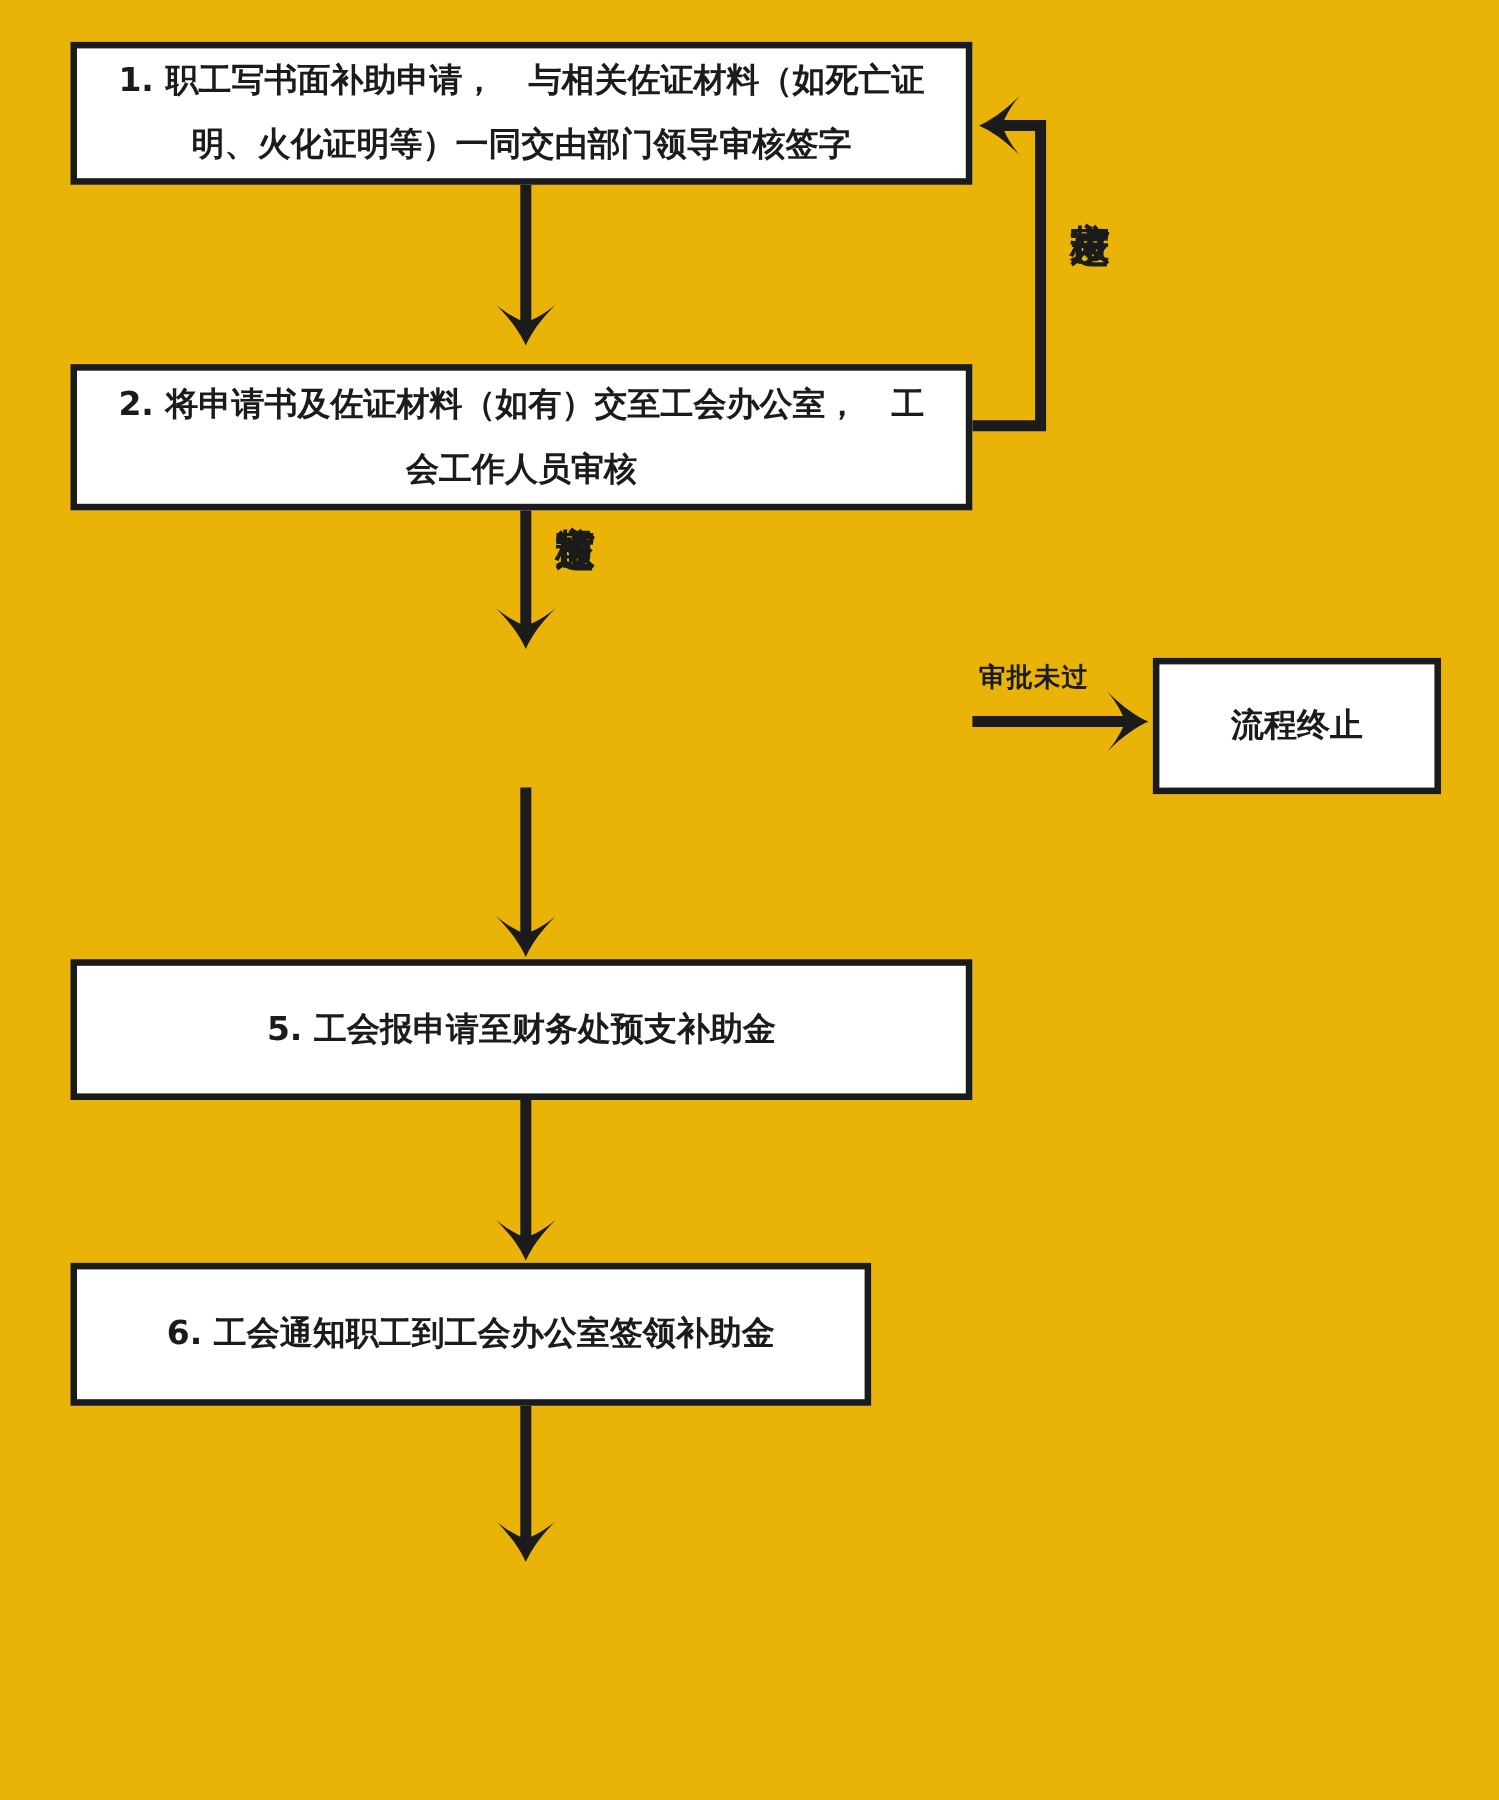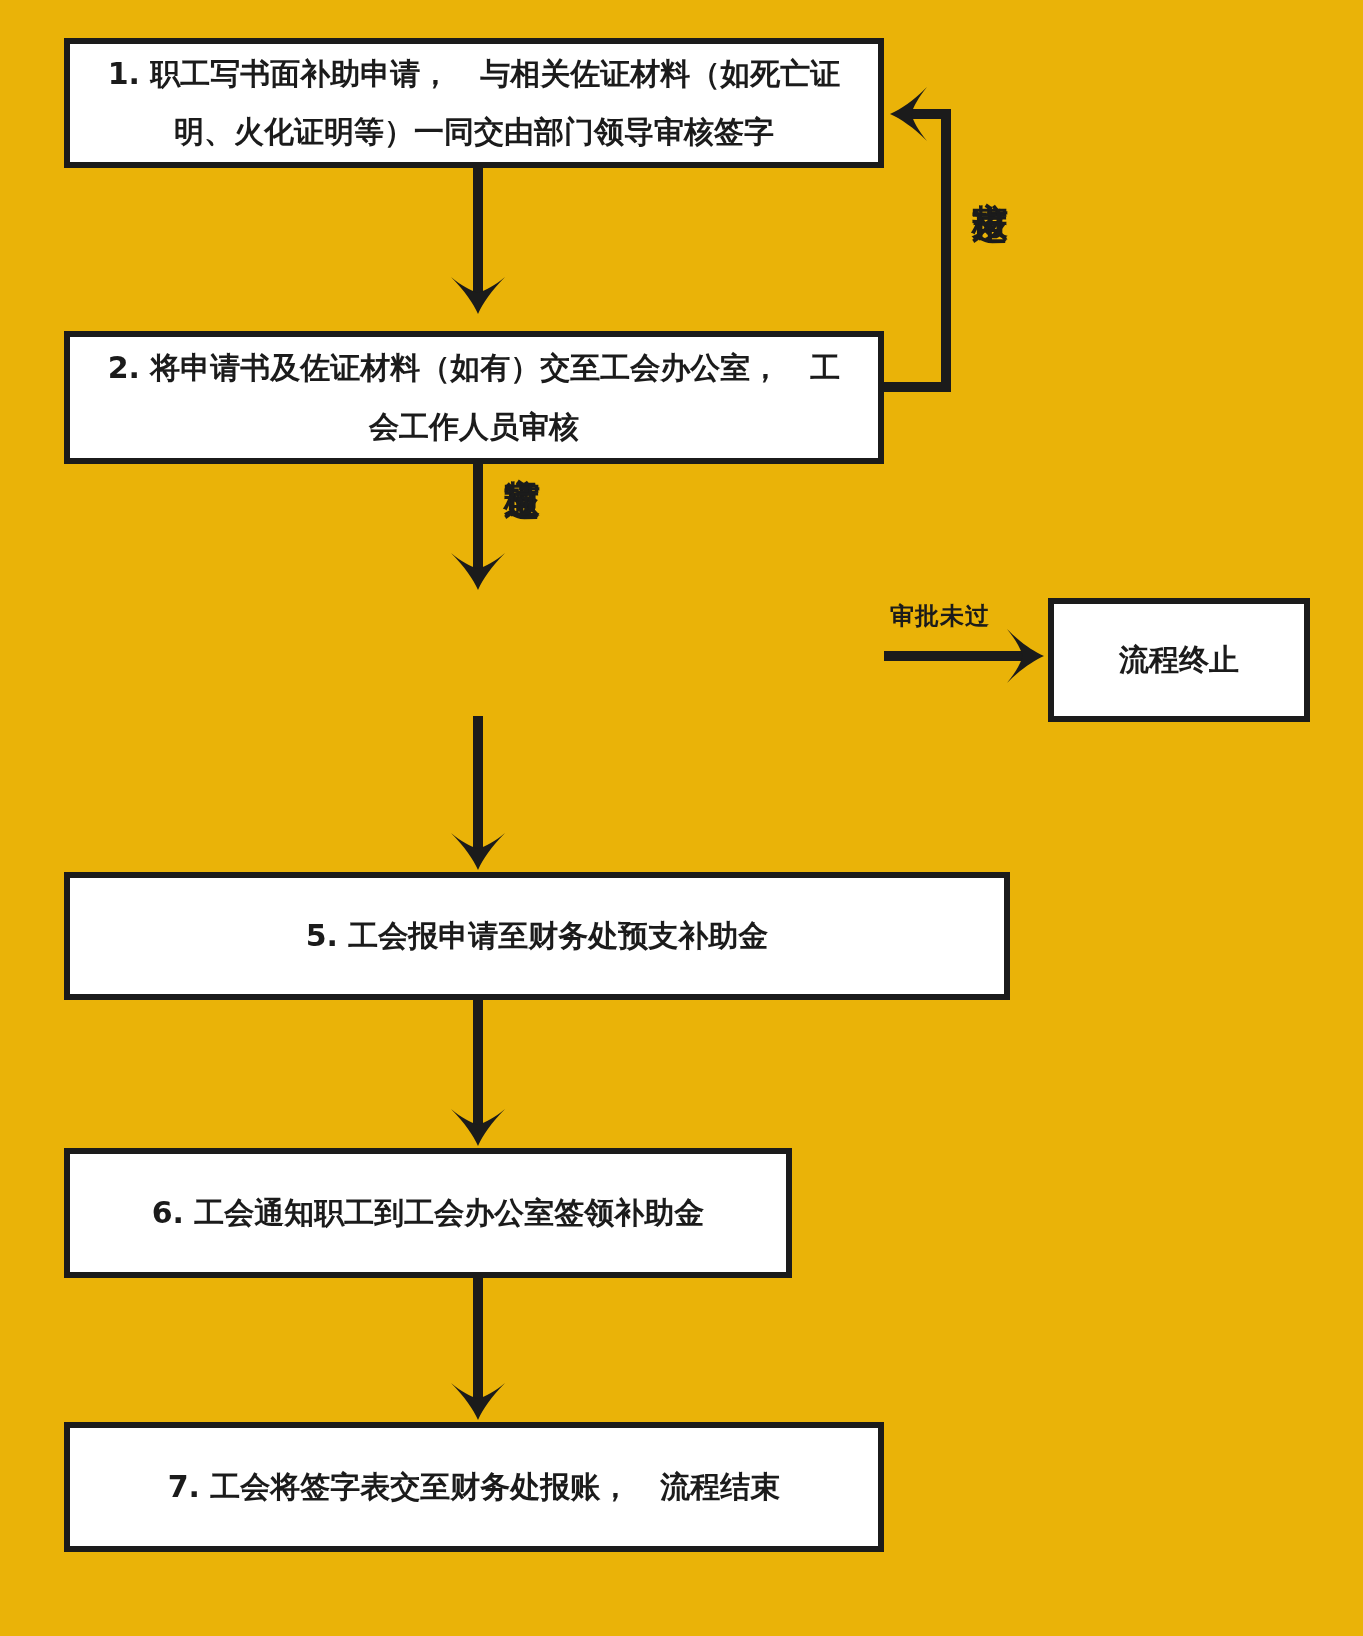--- a/index.html
+++ b/index.html
@@ -29,21 +29,21 @@
     text-align: center;
     font-size: 30px;
     font-weight: bold;
     line-height: 1.95;
     padding: 0 26px;
     z-index: 2;
   }
   .box-1 { left: 64px;  top: 38px;   width: 820px; height: 130px; }
   .box-2 { left: 64px;  top: 315px;  width: 820px; height: 133px; margin-top: 16px; }
   .box-4 { left: 64px;  top: 592px;  width: 820px; height: 126px; }
-  .box-5 { left: 64px;  top: 872px;  width: 946px; height: 128px; }
+  .box-5 { left: 64px;  top: 872px;  width: 820px; height: 128px; }
   .box-6 { left: 64px;  top: 1148px; width: 728px; height: 130px; align-items: center; }
   .box-7 { left: 64px;  top: 1422px; width: 820px; height: 130px; }
   .box-terminate { left: 1048px; top: 598px; width: 262px; height: 124px; }
   .vlabel {
     position: absolute;
     writing-mode: vertical-rl;
     text-orientation: upright;
     font-size: 36px;
     font-weight: bold;
     letter-spacing: 2px;
@@ -123,23 +123,20 @@
 
 
   <div class="box box-5">
     <span>5. 工会报申请至财务处预支补助金</span>
   </div>
 
   <div class="box box-6">
     <span>6. 工会通知职工到工会办公室签领补助金</span>
   </div>
 
-  <div class="box box-7">
-    <span>7. 工会将签字表交至财务处报账，　流程结束</span>
-  </div>
 
   <div class="box box-terminate">
     <span>流程终止</span>
   </div>
 
   <div class="vlabel vlabel-review-failed">审核未过</div>
 
   <div class="vlabel vlabel-review-passed">审核通过</div>
 
   <div class="hlabel hlabel-approval-failed">审批未过</div>

